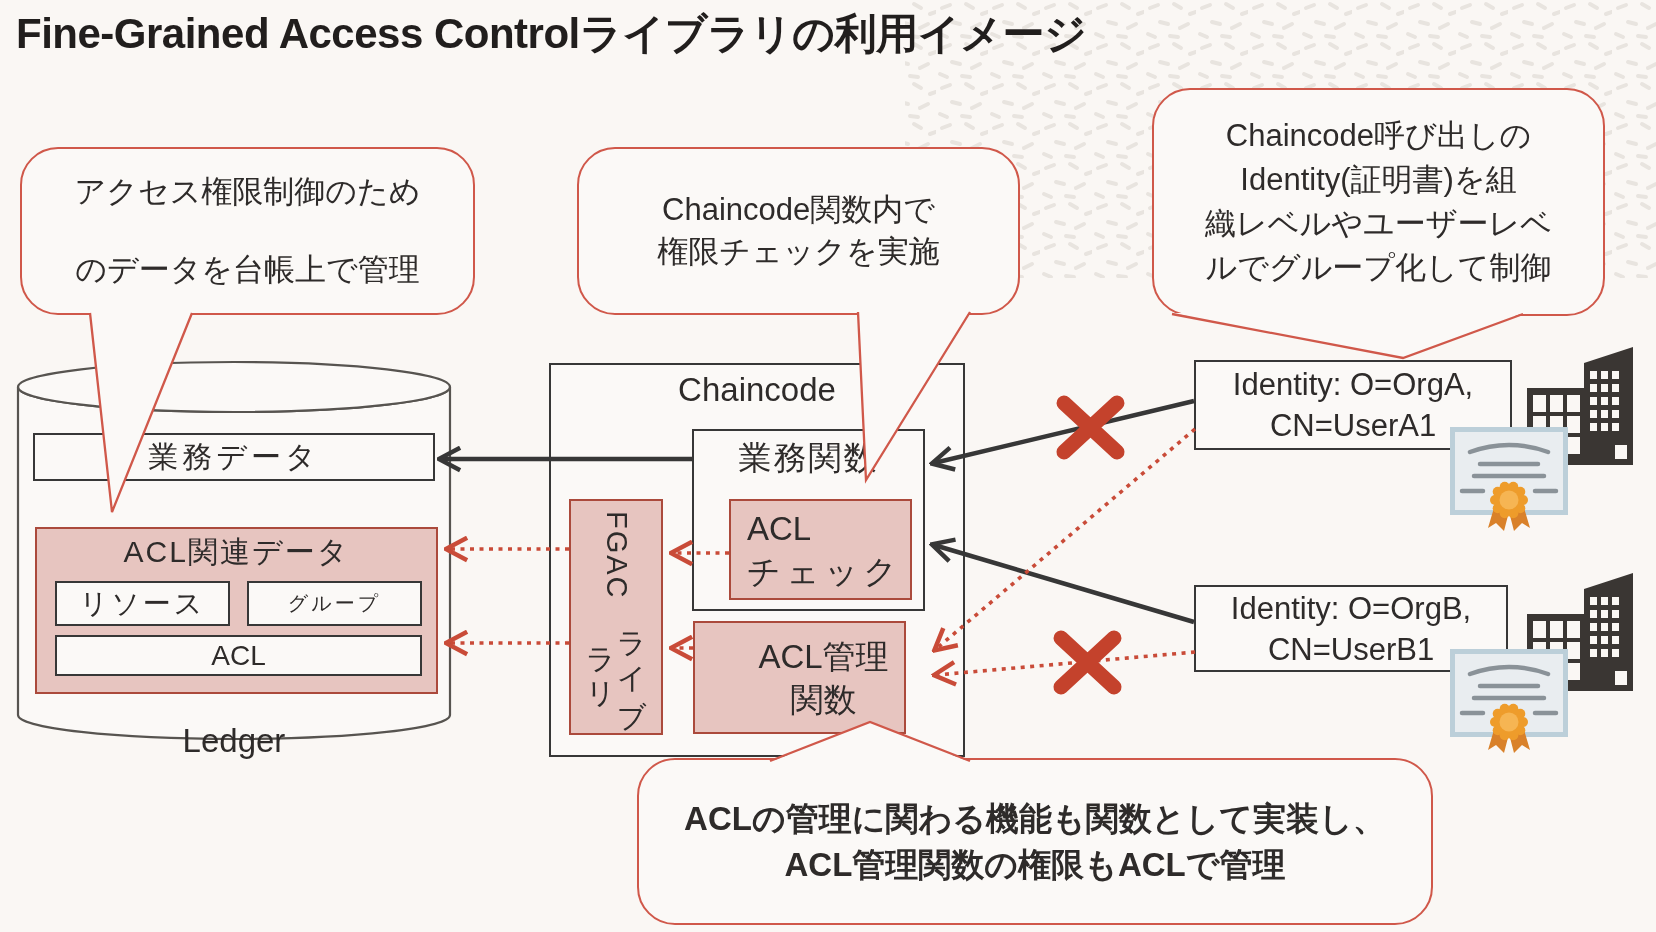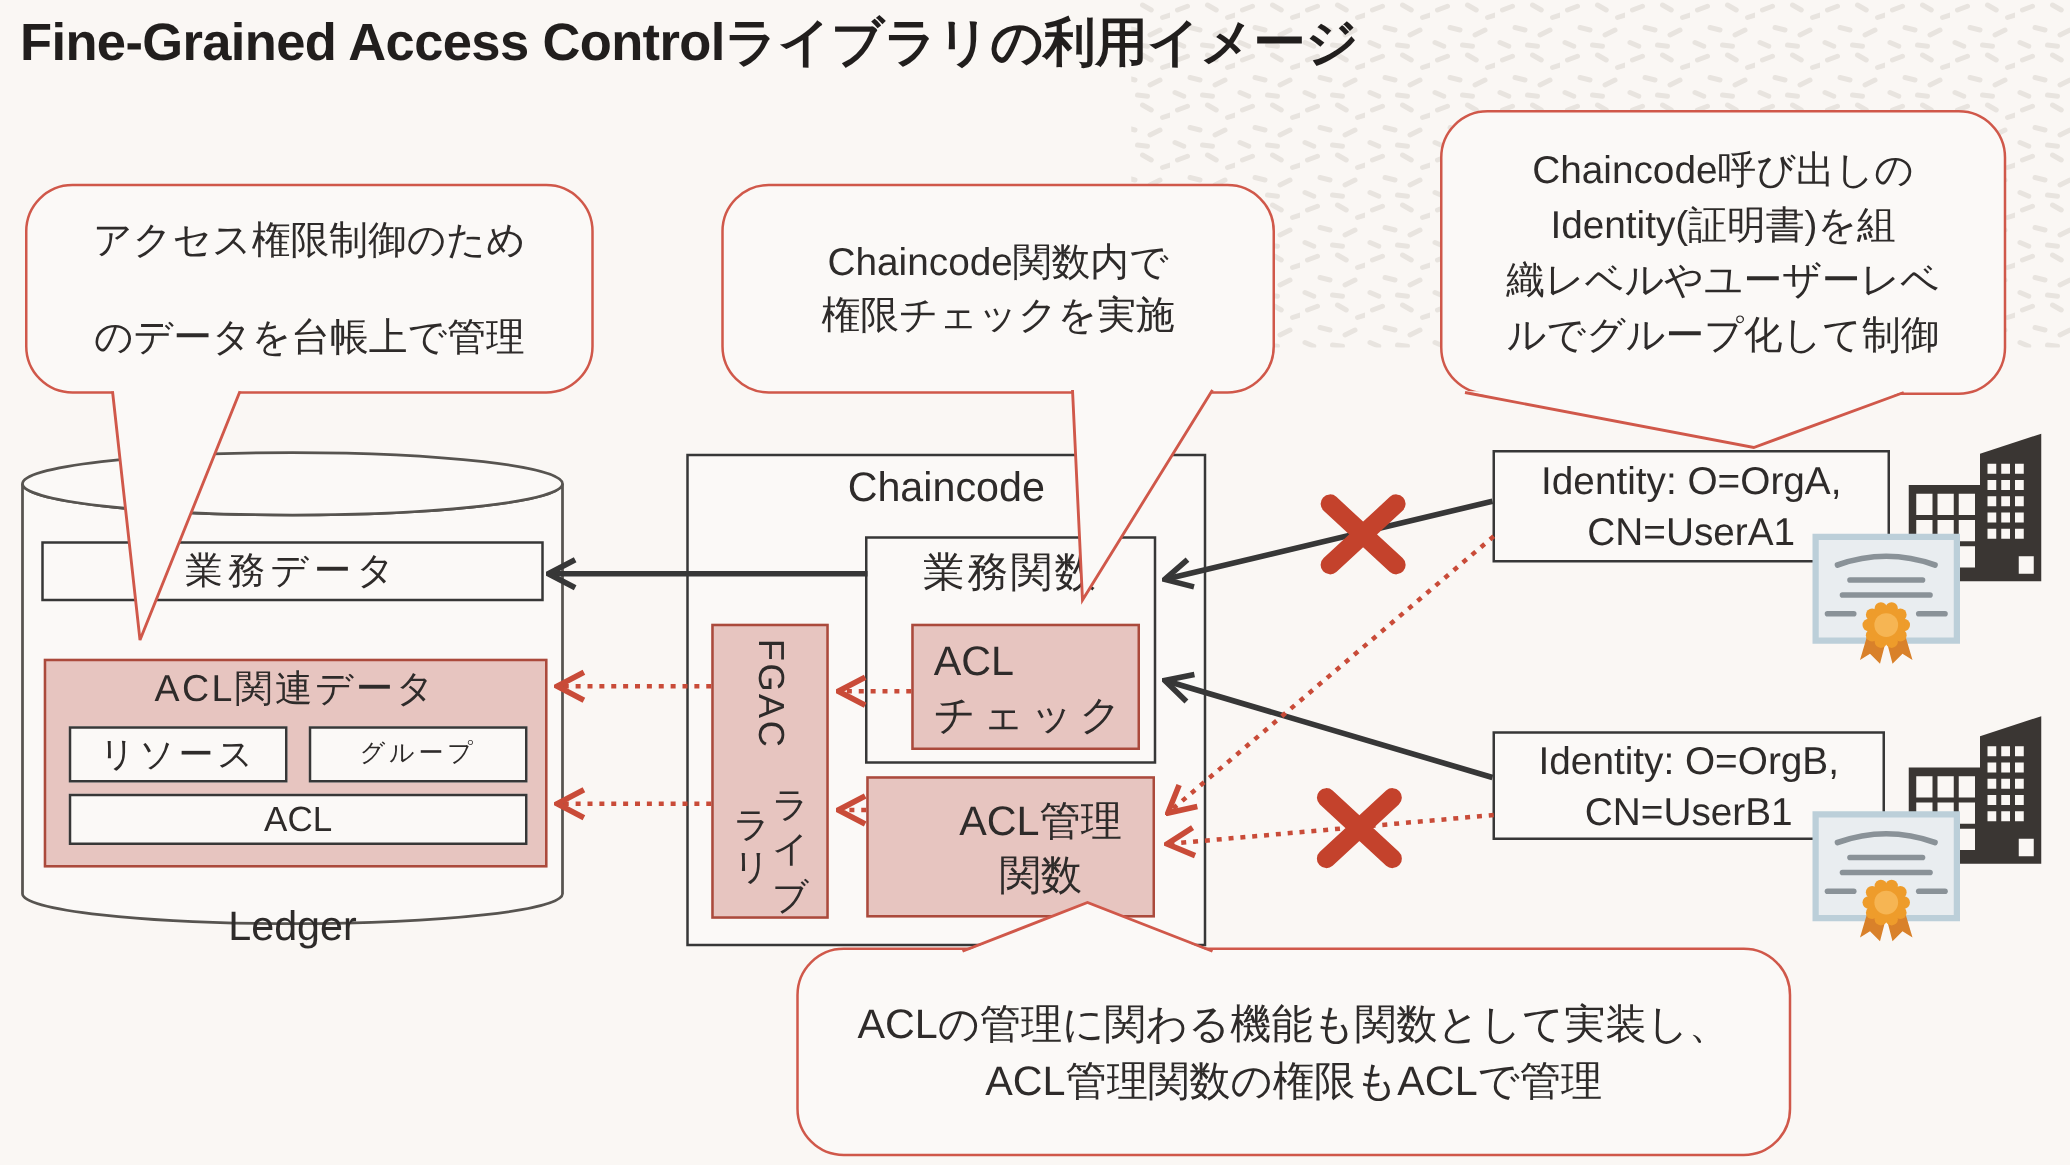--- a/index.html
+++ b/index.html
@@ -49,40 +49,40 @@
     position:absolute;box-sizing:border-box;
     border:2.5px solid var(--accent-red);border-radius:38px;
     background:var(--box-bg);
     display:flex;flex-direction:column;align-items:center;justify-content:center;
     text-align:center;
   }
   .callout .ln{display:block;}
   .cl-ledger{left:20px;top:147px;width:455px;height:168px;font-size:31px;line-height:42px;gap:36px;}
   .cl-chaincode{left:577px;top:147px;width:443px;height:168px;font-size:31px;line-height:42px;}
   .cl-identity{left:1152px;top:88px;width:453px;height:228px;font-size:31px;line-height:44px;}
-  .cl-aclmgmt{left:637px;top:758px;width:796px;height:167px;font-size:33px;line-height:46px;}
+  .cl-aclmgmt{left:637px;top:758px;width:796px;height:167px;font-size:33px;line-height:46px;font-weight:bold;}
 
   
   .bizdata{left:33px;top:433px;width:402px;height:48px;font-size:30px;letter-spacing:4px;}
   .aclrel{left:35px;top:501px;width:403px;height:167px;justify-content:flex-start;margin-top:26px;}
   .aclrel-title{margin-top:4px;font-size:30px;letter-spacing:2px;}
   .resource{left:18px;top:52px;width:175px;height:45px;font-size:28px;letter-spacing:3px;}
   .group{left:210px;top:52px;width:175px;height:45px;font-size:20px;letter-spacing:3px;}
   .aclbox{left:18px;top:106px;width:367px;height:41px;font-size:28px;}
   .inner{position:absolute;justify-content:center;}
   .ledger-label{left:33px;top:686px;width:402px;text-align:center;font-size:33px;margin-top:36px;}
 
   
   .ccbox{left:549px;top:363px;width:416px;height:394px;justify-content:flex-start;}
   .cc-label{margin-top:4px;font-size:33px;}
   .bizfn{left:692px;top:429px;width:233px;height:182px;justify-content:flex-start;}
   .bizfn-label{margin-top:6px;font-size:33px;letter-spacing:2px;}
   .aclcheck{left:729px;top:499px;width:183px;height:101px;align-items:flex-start;padding-left:16px;font-size:33px;line-height:43px;text-align:left;}
   .aclcheck .sp{letter-spacing:5px;}
-  .aclmg{left:693px;top:621px;width:231px;height:113px;font-size:33px;line-height:43px;padding-left:48px;}
+  .aclmg{left:693px;top:621px;width:213px;height:113px;font-size:33px;line-height:43px;padding-left:48px;}
   .fgac{
     left:569px;top:499px;width:94px;height:236px;
     writing-mode:vertical-rl;text-orientation:mixed;
     padding:10px 12px;font-size:29px;line-height:31px;
     justify-content:center;align-items:center;flex-direction:row;
   }
   .fgac span{display:block;text-align:center;}
   .fgac .latin{letter-spacing:2px;}
 
   

